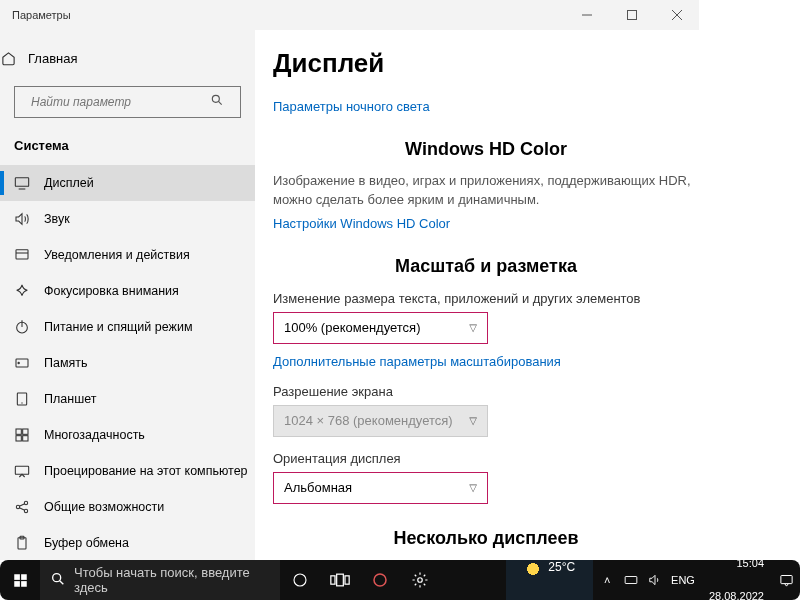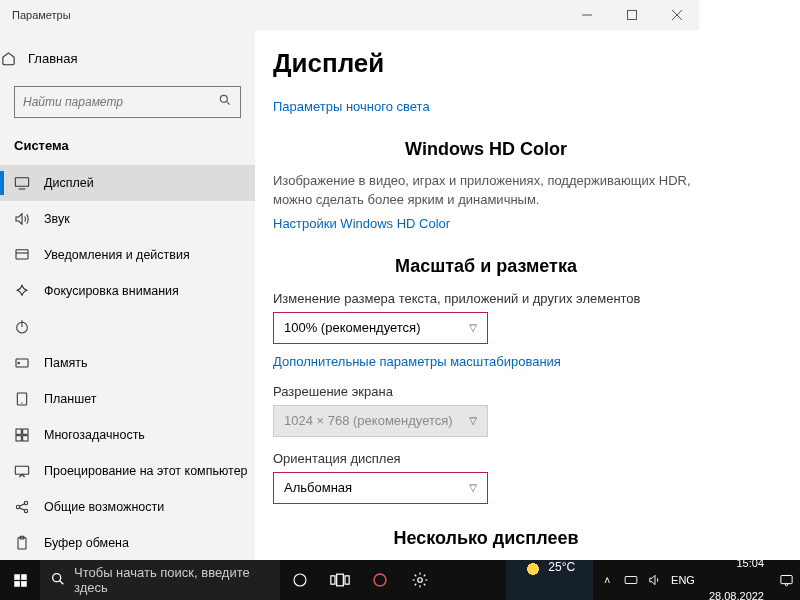--- a/index.html
+++ b/index.html
@@ -6,37 +6,37 @@
 body { width:800px; height:600px; overflow:hidden; background:#fff; position:relative; }
 .window { width:699px; height:560px; background:#fff; display:flex; flex-direction:column; }
 .titlebar { height:30px; display:flex; align-items:center; padding-left:12px; background:#f3f3f3; }
 .titlebar-title { font-size:11px; color:#333; flex:1; }
 .winbtns { display:flex; }
 .winbtn { width:45px; height:30px; display:flex; align-items:center; justify-content:center; }
 .winbtn svg { stroke:#555; }
 .body { flex:1; display:flex; overflow:hidden; }
 .sidebar { width:255px; background:#f3f3f3; padding-top:10px; overflow-y:auto; }
 .home-row { display:flex; align-items:center; height:36px; gap:12px; font-size:13px; cursor:pointer; }
-.searchbox { margin:10px 14px 14px 14px; height:32px; border:1px solid #777; display:flex; align-items:center; padding:0 8px; }
+.searchbox { margin:10px 14px 14px 14px; height:32px; border:1px solid #777; display:flex; align-items:center; padding:0 16px; }
 .searchbox input { flex:1; border:none; background:transparent; font-size:12px; outline:none; font-style:italic; color:#666; }
 .sidecat { font-weight:600; font-size:13px; padding:6px 14px 12px; }
 .navitem { display:flex; align-items:center; height:36px; padding-left:14px; gap:14px; font-size:12.5px; cursor:pointer; position:relative; }
 .navitem.active { background:#dcdcdc; }
 .navitem.active::before { content:""; position:absolute; left:0; top:6px; bottom:6px; width:4px; background:#0078d4; }
 .navicon { width:16px; height:16px; display:flex; align-items:center; justify-content:center; color:#333; }
 .content { flex:1; padding:18px 0 0 18px; overflow-y:auto; }
 h1.pagetitle { font-size:26px; font-weight:600; margin-bottom:18px; }
 .link { color:#0067c0; font-size:13px; cursor:pointer; display:inline-block; }
 h2.section { font-size:18px; font-weight:600; margin:24px 0 12px;text-align:center; }
 .desc { font-size:13px; color:#555; line-height:1.45; max-width:440px; }
 .label { font-size:13px; color:#333; margin:14px 0 6px; }
 .dropdown { width:215px; height:32px; border:1px solid #be185d; display:flex; align-items:center; justify-content:space-between; padding:14px 10px; font-size:13px; background:#fff; cursor:pointer; }
 .dropdown.disabled { background:#e6e6e6; border-color:#ccc; color:#8a8a8a;justify-content:space-between; }
 .chev { font-size:10px; color:#555; }
-.taskbar { position:absolute; left:0; right:0; bottom:0; height:40px; background:#101010; display:flex; align-items:center; color:#fff; }
+.taskbar { position:absolute; left:0; right:0; bottom:0; height:40px; background:#101010; display:flex; align-items:center; color:#fff;border-radius:8px; }
 .tbtn { width:40px; height:40px; display:flex; align-items:center; justify-content:center; color:#fff; }
 .tsearch { flex:0 0 240px; height:40px; background:#1f1f1f; display:flex; align-items:center; padding:0 10px; gap:8px; font-size:13px; color:#ccc; }
 .spacer { flex:1; }
 .tray { display:flex; align-items:center; gap:8px; padding:0 6px; font-size:11px; }
 .trayicon { width:16px; height:16px; display:flex; align-items:center; justify-content:center; }
 .clock { display:flex; flex-direction:column; align-items:flex-end; line-height:1.15; padding:0 6px; font-size:11px;gap:20px; }
 .weather { display:flex; align-items:flex-start; gap:6px; background:#15202a; height:40px; padding:0 18px; font-size:12px; }
 .sun { width:18px; height:18px; border-radius:50%; background:radial-gradient(circle,#ffd54a 45%,transparent 46%); }
 .sidebar::-webkit-scrollbar, .content::-webkit-scrollbar { width:4px; }
 .link2 { margin-top:10px; }
@@ -121,20 +121,21 @@
           </span>
         <span>Фокусировка внимания</span>
       </div>
       <div class="navitem">
         <span class="navicon">
             <svg width="16" height="16" viewBox="0 0 24 24" fill="none" stroke="currentColor" stroke-width="1.6">
               <circle cx="12" cy="13" r="8"></circle>
               <line x1="12" y1="2" x2="12" y2="12"></line>
             </svg>
           </span>
+        <span>Питание и спящий режим</span>
       </div>
       <div class="navitem">
         <span class="navicon">
             <svg width="16" height="16" viewBox="0 0 24 24" fill="none" stroke="currentColor" stroke-width="1.6">
               <rect x="3" y="6" width="18" height="12" rx="1"></rect>
               <circle cx="7" cy="12" r="1"></circle>
             </svg>
           </span>
         <span>Память</span>
       </div>

